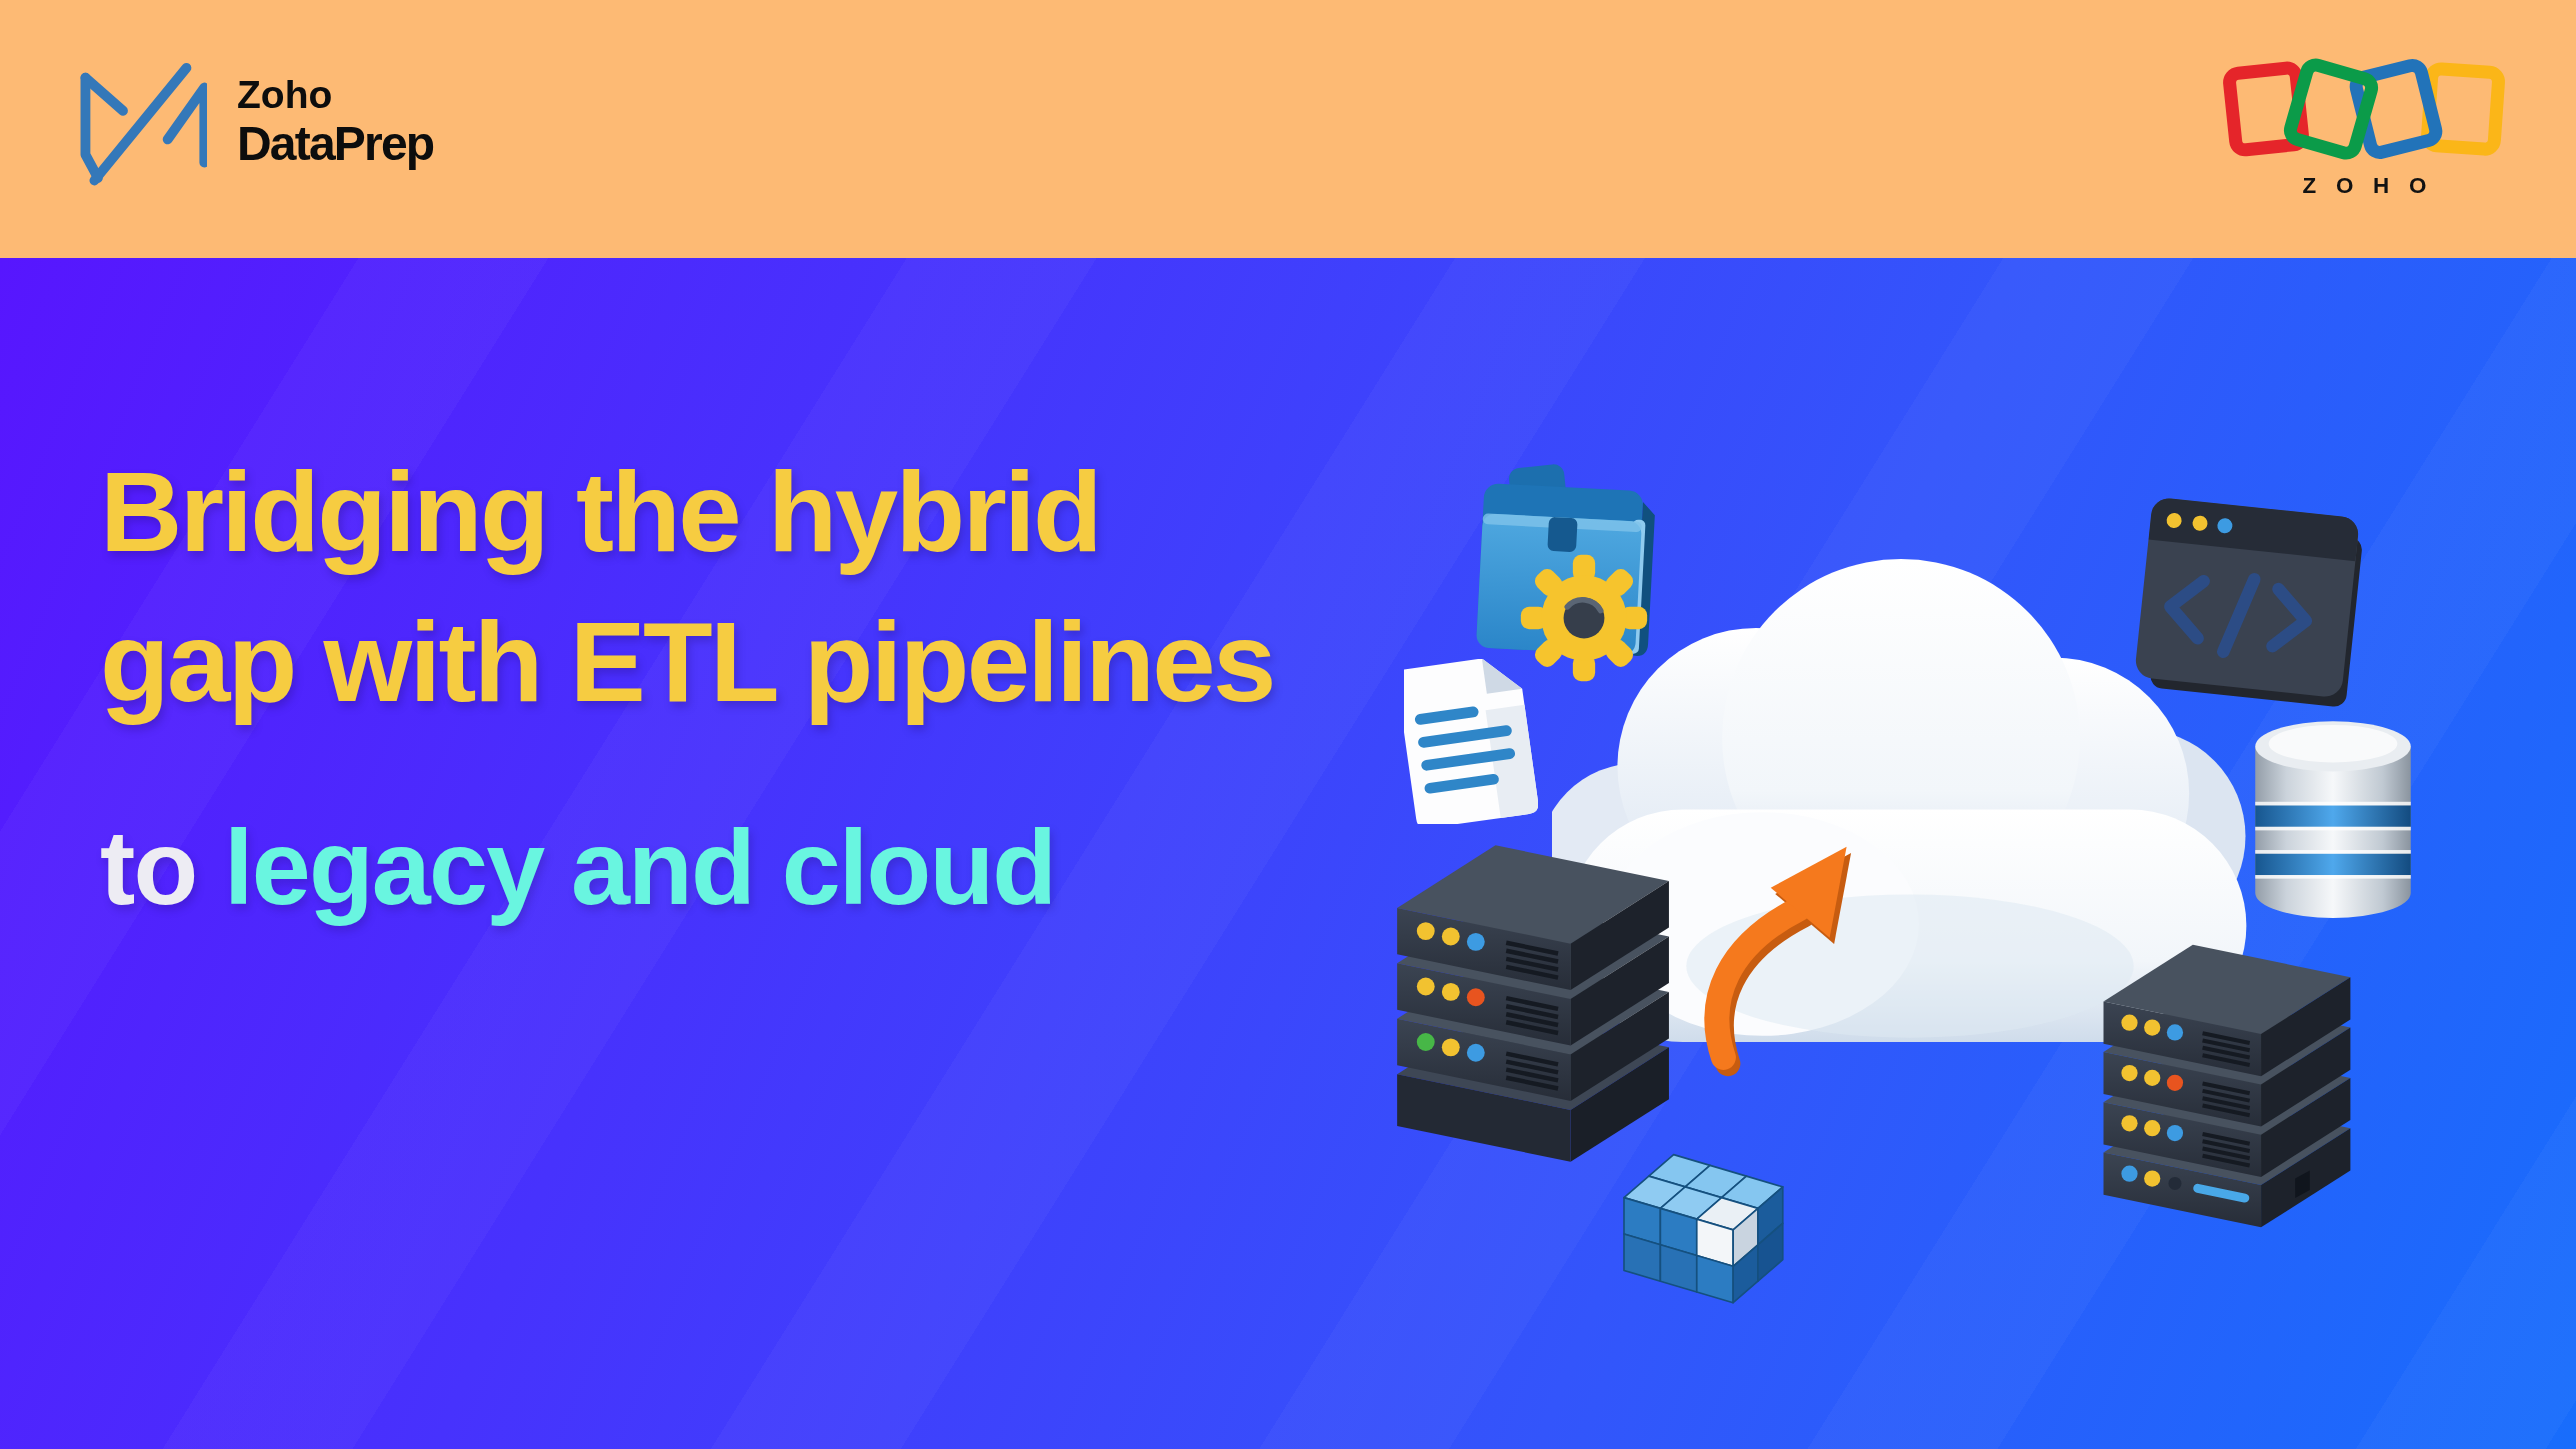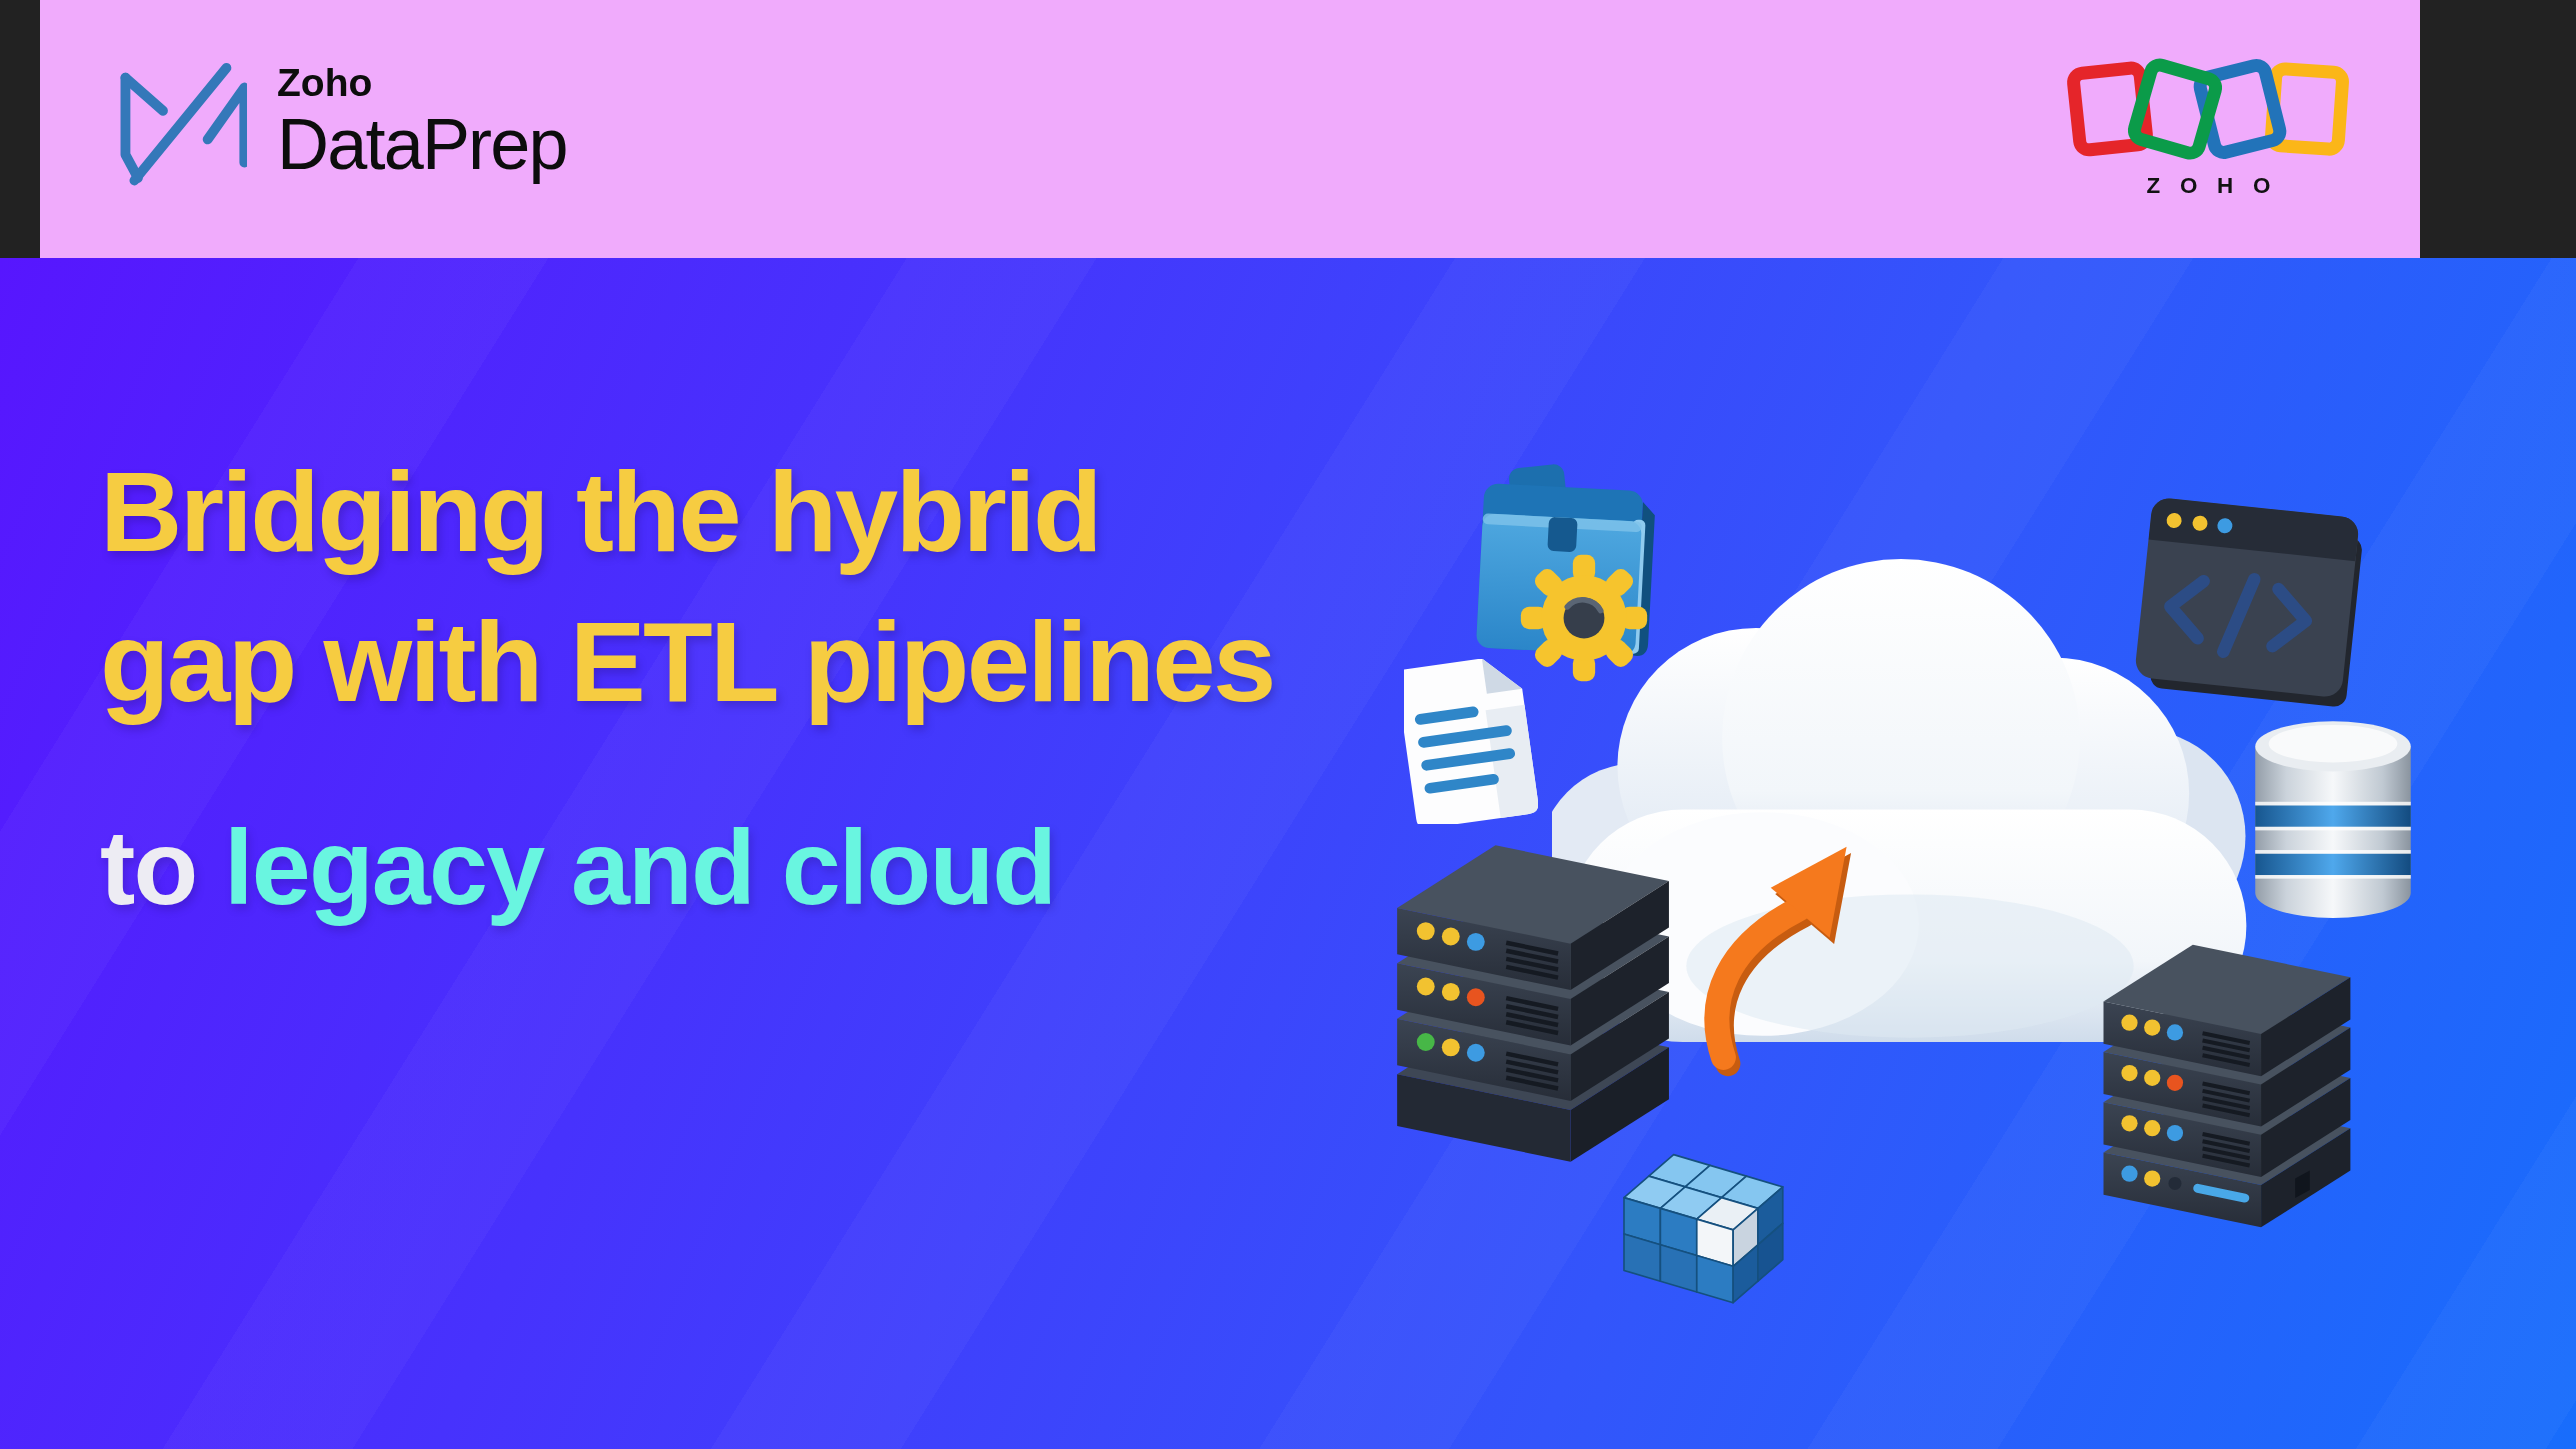--- a/index.html
+++ b/index.html
@@ -1,24 +1,24 @@
 <!DOCTYPE html>
 <html style="font-size:14.3px"><head>
 <meta charset="utf-8">
 <style>
   html,body{margin:0;padding:0;background:#222;}
   .canvas{position:relative;width:2576px;height:1449px;overflow:hidden;
           font-family:"Liberation Sans", sans-serif;}
   
-  .header{position:absolute;left:0;top:0;width:2380px;height:258px;background:#f0abfc;margin-left:40px;}
+  .header{position:absolute;left:0;top:0;width:2576px;height:258px;background:#fdba74;}
   .dp-logo{position:absolute;left:64px;top:50px;display:flex;align-items:center;gap:30px;cursor:pointer;}
   .dp-mark{width:143px;height:143px;}
   .dp-text{display:flex;flex-direction:column;line-height:1;}
   .dp-text .zoho{font-size:39px;font-weight:700;color:#0d0d0d;letter-spacing:0;}
-  .dp-text .prod{font-size:72px;font-weight:400;color:#0d0d0d;letter-spacing:-1.8px;margin-top:5.4px;}
+  .dp-text .prod{font-size:48px;font-weight:700;color:#0d0d0d;letter-spacing:-1.8px;margin-top:5.4px;}
   .zoho-logo{position:absolute;right:73px;top:55px;width:277px;text-align:center;cursor:pointer;}
   .zsq-row{display:flex;justify-content:center;align-items:center;height:107px;}
   .zsq{width:64px;height:64px;border-radius:16px;background:transparent;}
   .zsq.red{border:13.4px solid #E5252A;transform:rotate(-6deg);z-index:2;}
   .zsq.green{border:13.4px solid #0B9B49;transform:rotate(16deg);margin-left:-14.3px;z-index:3;}
   .zsq.blue{border:13.4px solid #2273B9;transform:rotate(-14deg);margin-left:-14.3px;z-index:2;}
   .zsq.yellow{border:13.4px solid #FBB618;transform:rotate(4deg);margin-left:-12.5px;z-index:1;}
   .zoho-word{margin-top:10.7px;font-size:22.4px;font-weight:700;color:#121212;letter-spacing:19.7px;padding-left:19.7px;}
   
   .hero{position:absolute;left:0;top:258px;width:2576px;height:1191px;

